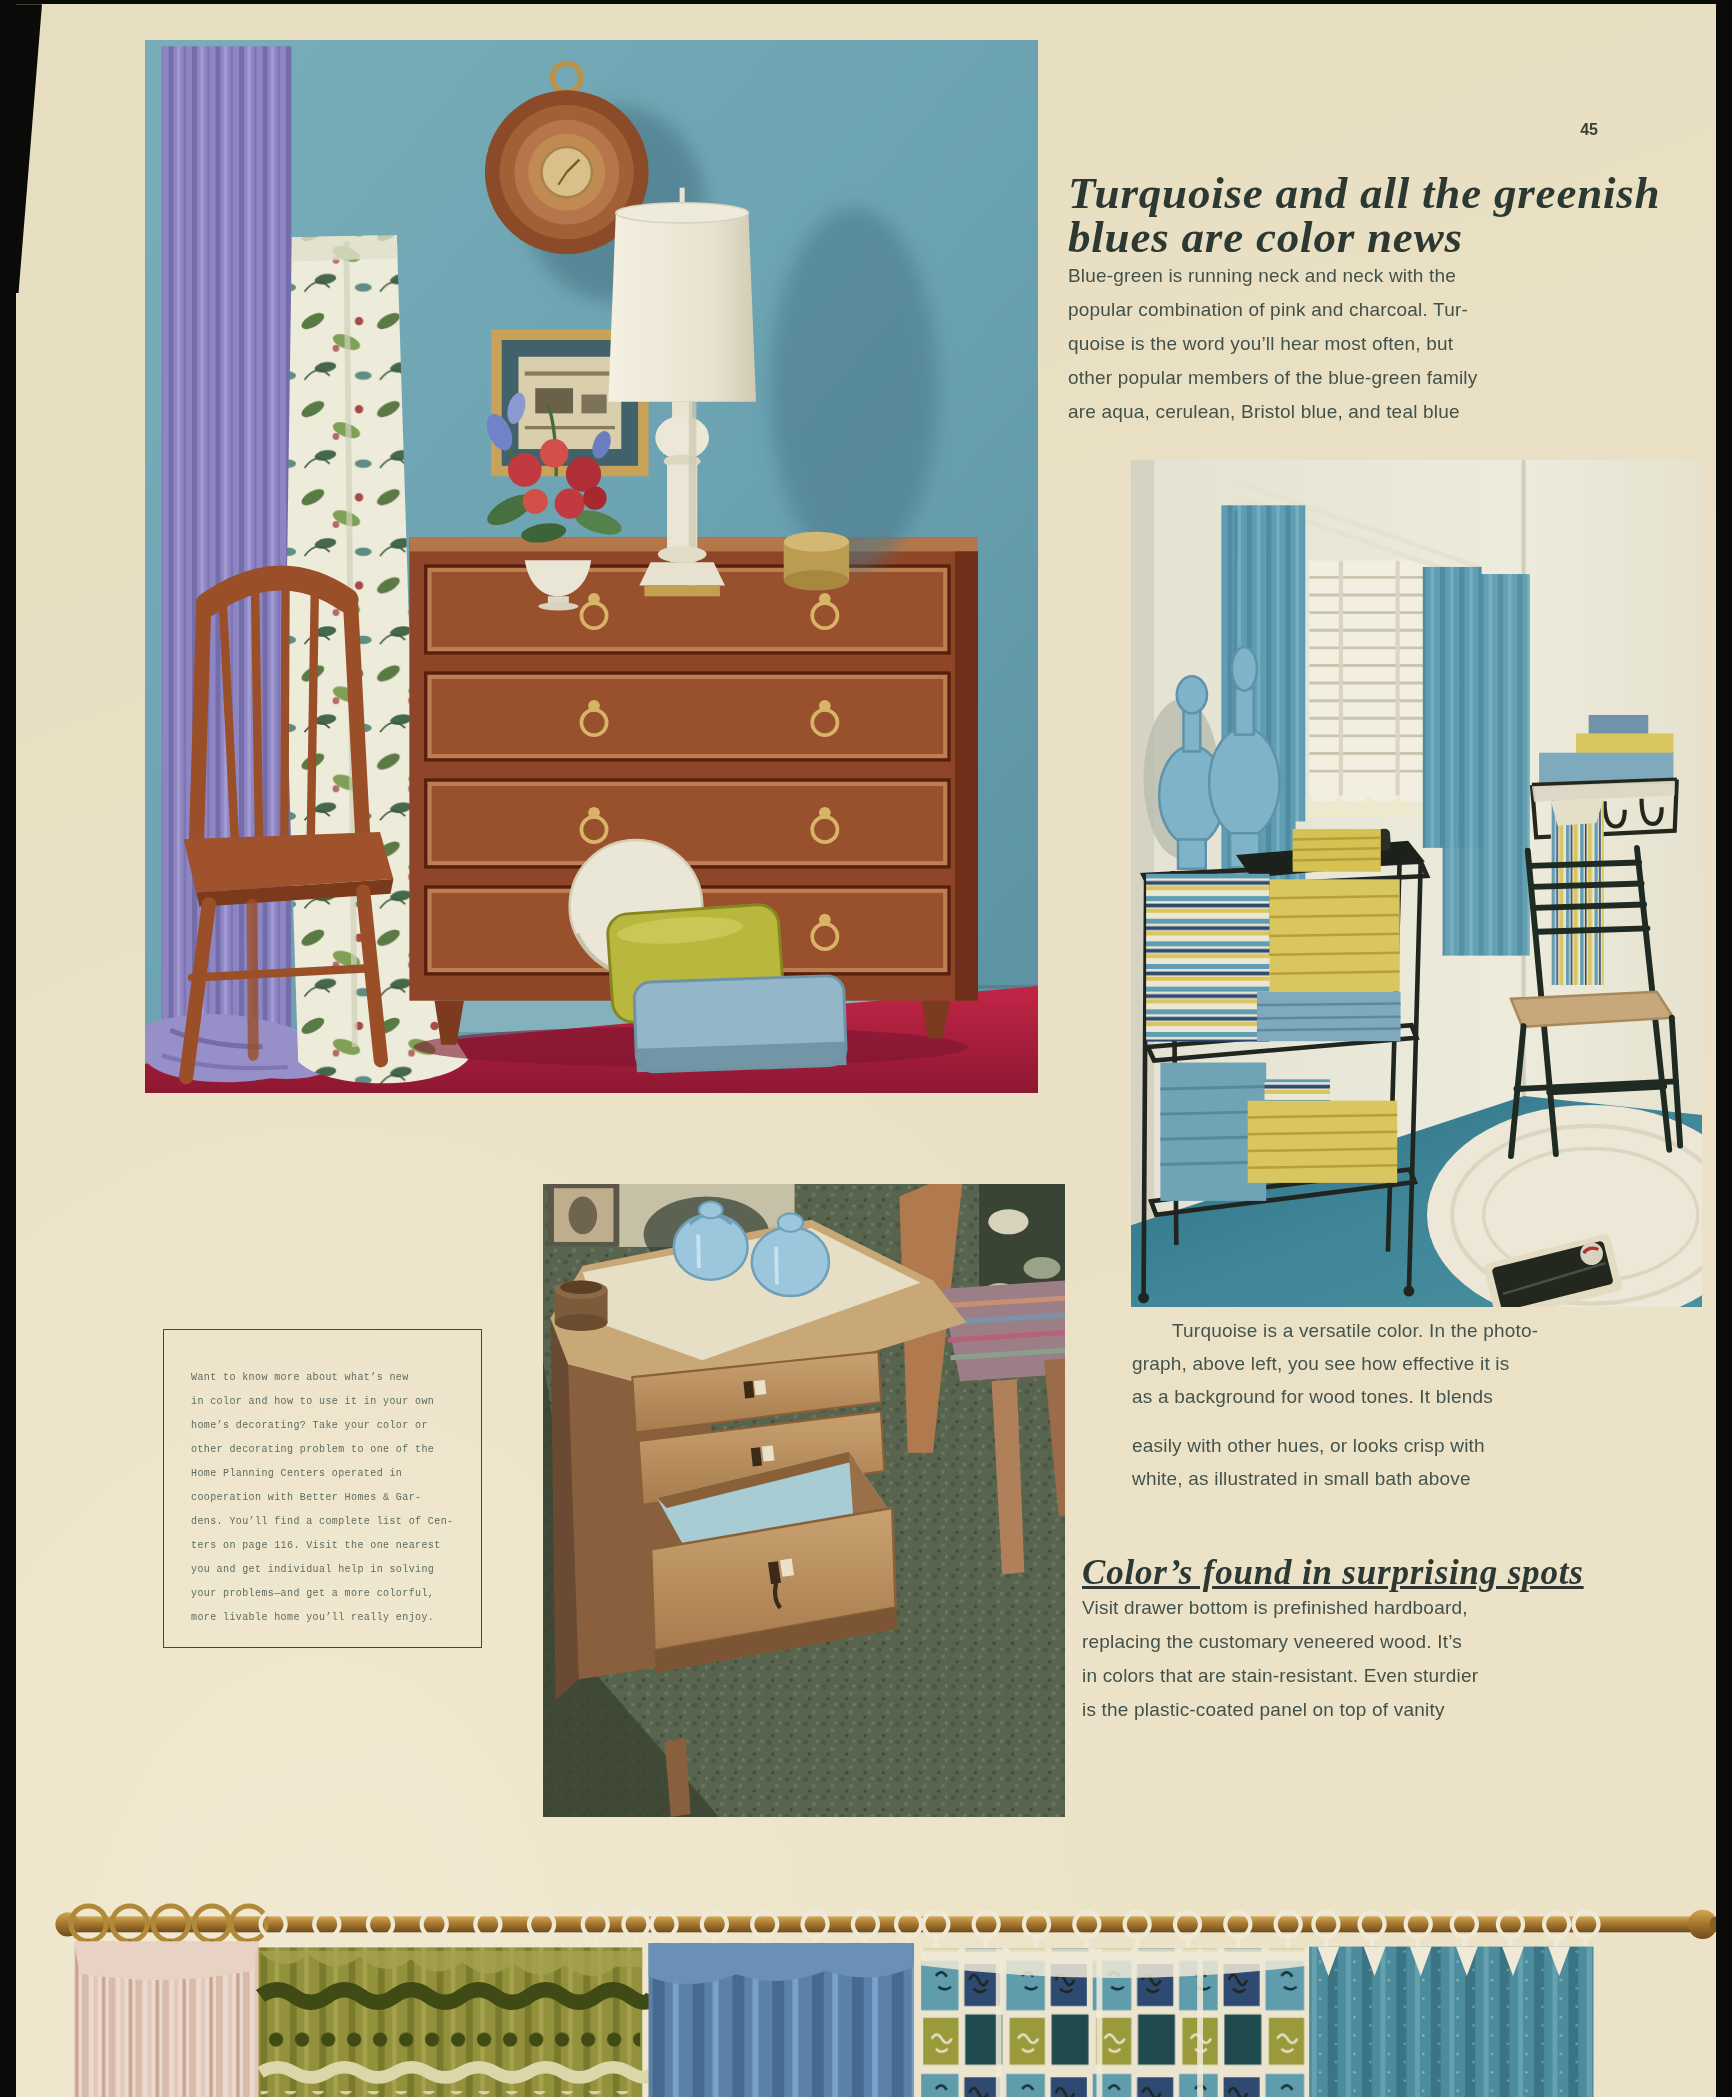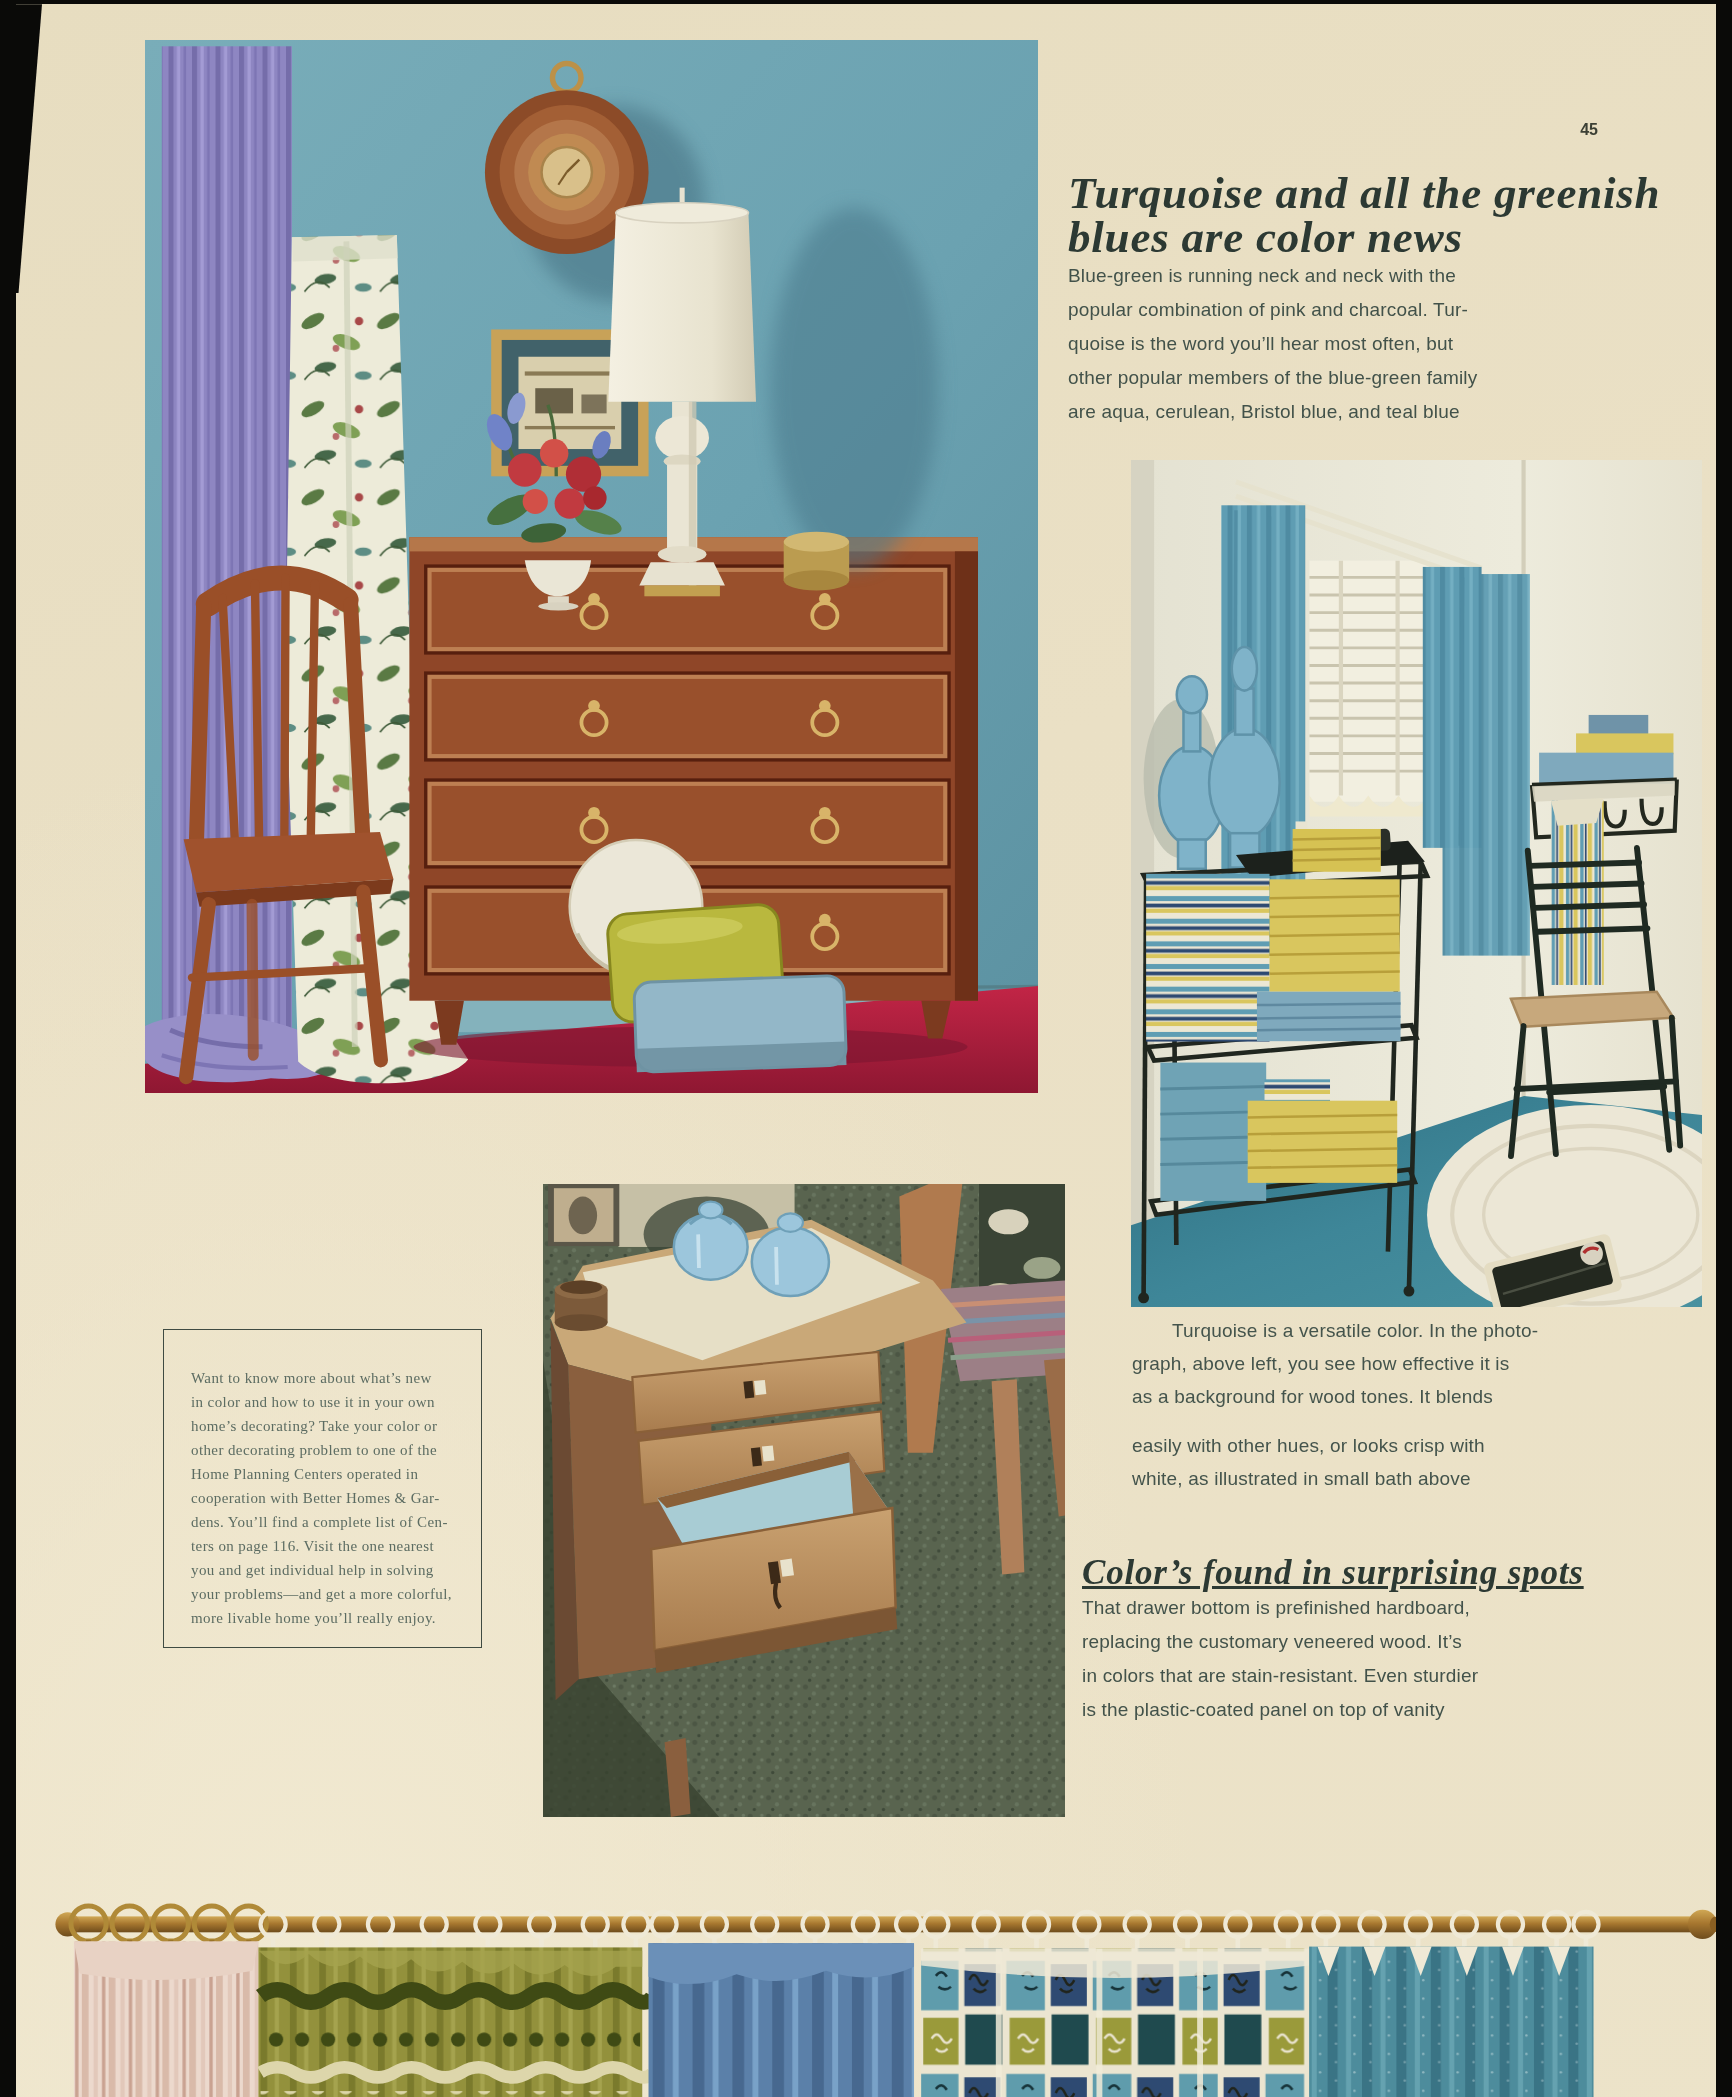--- a/index.html
+++ b/index.html
@@ -16,21 +16,21 @@
     color:#42524a;letter-spacing:0.2px;overflow:hidden;}
   .j::after{content:"";display:inline-block;width:100%;height:0;}
   .headline{font-family:"Liberation Serif",serif;font-style:italic;font-weight:700;
     color:#2c3933;font-size:45px;line-height:44px;letter-spacing:0.8px;}
   .headline2{font-size:35px;line-height:42px;text-decoration:underline;}
   .pagenum{font-family:"Liberation Sans",sans-serif;font-weight:700;font-size:16px;
     color:#3c4035;text-align:right;}
   .colblock{position:absolute;}
   .sidebox{position:absolute;border:1.3px solid #3f4b42;box-sizing:border-box;}
   .sidebox-inner{padding:36px 24px 0 27px;}
-  .box-line{font-family:Liberation Serif, serif;font-size:15px;line-height:24px;height:24px;
+  .box-line{font-family:Liberation Mono, monospace;font-size:10px;line-height:24px;height:24px;
     color:#5c6c62;letter-spacing:0.4px;overflow:hidden;}
   .caption-block .serif-line{color:#44544c;}
 </style>
 </head>
 <body>
 
 <div class="paper">
   <div class="wedge"></div>
 
   <div class="colblock pagenum" style="left:1494px;top:117px;width:88px;">45</div>
@@ -455,21 +455,21 @@
     <div class="serif-line j" style="line-height:33px;height:33px;">graph, above left, you see how effective it is</div>
     <div class="serif-line j" style="line-height:33px;height:33px;">as a background for wood tones. It blends</div>
     <div class="serif-line j" style="line-height:33px;height:33px;margin-top:16px;">easily with other hues, or looks crisp with</div>
     <div class="serif-line" style="line-height:33px;height:33px;">white, as illustrated in small bath above</div>
   </div>
 
   <div class="colblock" style="left:1066px;top:1548px;width:587px;">
     <div class="headline headline2">Color’s found in surprising spots</div>
   </div>
   <div class="colblock" style="left:1066px;top:1587px;width:537px;">
-    <div class="serif-line j" style="line-height:34px;height:34px;">That drawer bottom is prefinished hardboard,</div>
+    <div class="serif-line j" style="line-height:34px;height:34px;">Visit drawer bottom is prefinished hardboard,</div>
     <div class="serif-line j" style="line-height:34px;height:34px;">replacing the customary veneered wood. It’s</div>
     <div class="serif-line j" style="line-height:34px;height:34px;">in colors that are stain-resistant. Even sturdier</div>
     <div class="serif-line" style="line-height:34px;height:34px;">is the plastic-coated panel on top of vanity</div>
   </div>
 
   <div class="sidebox" style="left:147px;top:1325px;width:319px;height:319px;">
     <div class="sidebox-inner">
       <div class="box-line j">Want to know more about what’s new</div>
       <div class="box-line j">in color and how to use it in your own</div>
       <div class="box-line j">home’s decorating? Take your color or</div>

